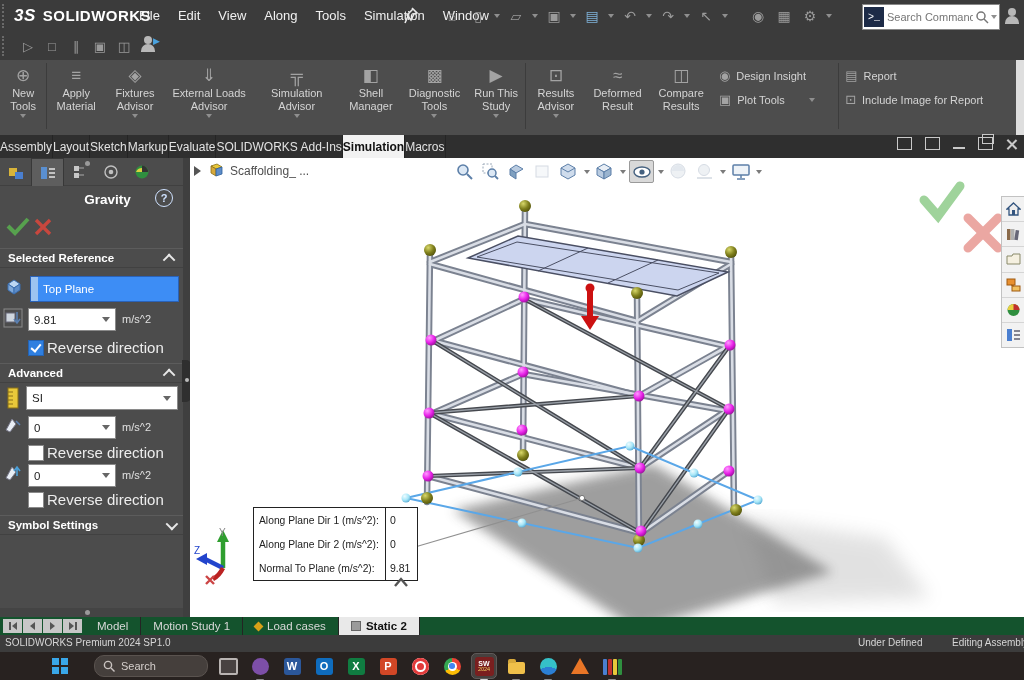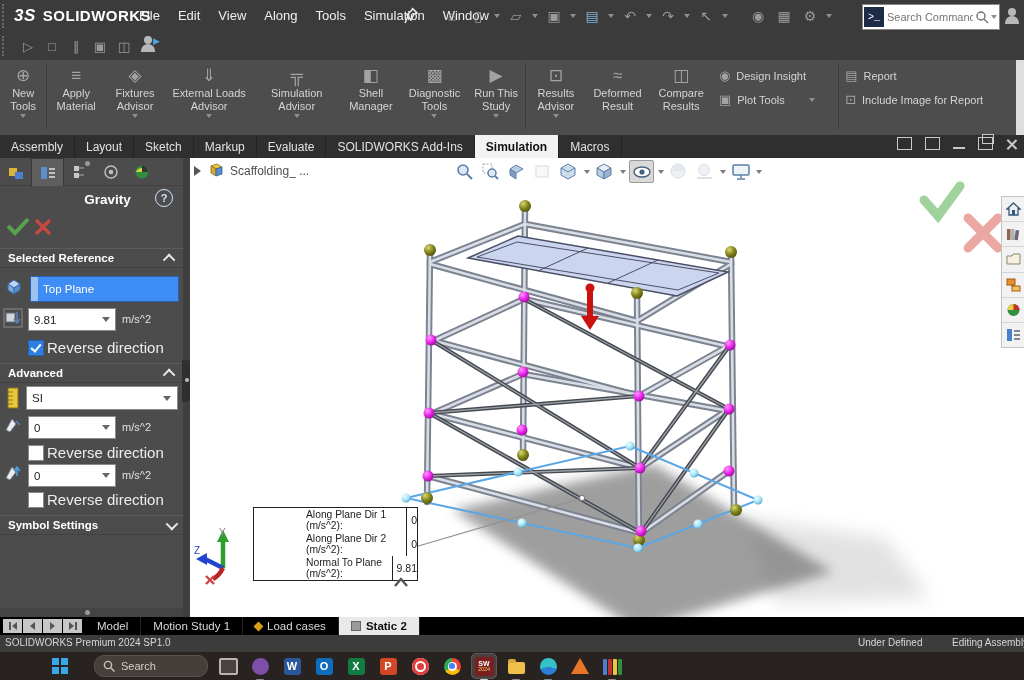--- a/index.html
+++ b/index.html
@@ -40,21 +40,21 @@
   .rbtn{display:flex;flex-direction:column;align-items:center;justify-content:flex-start;
         padding:5px 3px 0 3px;color:#d4d4d4;font-size:11px;line-height:12.5px;text-align:center;}
   .rbtn .i{font-size:17px;color:#a3a3a3;height:22px;line-height:22px;}
   .rbtn .dd{margin-top:2px;}
   .rstack{display:flex;flex-direction:column;justify-content:flex-start;padding:8px 6px;gap:9px;}
   .rsmall{display:flex;align-items:center;gap:6px;color:#d4d4d4;font-size:11px;}
   .rsmall .i{font-size:13px;color:#a3a3a3;}
   #ribbon-strip{left:1016px;top:60px;width:8px;height:75px;background:#dedede;}
   
   #tabbar{left:0;top:135px;width:1024px;height:23px;background:#2f2f2f;display:flex;align-items:stretch;}
-  .ctab{padding:0 11px;font-size:12px;color:#e2e2e2;display:flex;align-items:center;border-right:1px solid #242424;}
+  .ctab{padding:0 0;font-size:12px;color:#e2e2e2;display:flex;align-items:center;border-right:1px solid #242424;}
   .ctab.active{background:#f2f2f2;color:#111;font-weight:bold;}
   #winctl{position:absolute;right:6px;top:137px;display:flex;gap:13px;align-items:center;color:#c9c9c9;}
   .wc{width:13px;height:11px;border:1.3px solid #c9c9c9;position:relative;}
   .wc.min{border:0;border-bottom:2px solid #c9c9c9;height:8px;width:12px;}
   .wc.x{border:0;width:12px;height:12px;}
   .wc.x::before,.wc.x::after{content:"";position:absolute;left:5px;top:0;width:1.6px;height:13px;background:#c9c9c9;}
   .wc.x::before{transform:rotate(45deg);} .wc.x::after{transform:rotate(-45deg);}
   .wc.rest::after{content:"";position:absolute;left:3px;top:-4px;width:10px;height:8px;border:1.3px solid #c9c9c9;}
   
   #panel{left:0;top:158px;width:183px;height:459px;background:#4c4c4c;color:#e8e8e8;}
@@ -98,30 +98,30 @@
   #crumb{left:4px;top:5px;display:flex;align-items:center;gap:6px;color:#4e4e4e;font-size:12px;}
   .flyarrow{width:0;height:0;border-top:5px solid transparent;border-bottom:5px solid transparent;border-left:7px solid #555;}
   #hud{left:263px;top:2px;display:flex;align-items:center;gap:3px;}
   .hudi{width:23px;height:21px;display:flex;align-items:center;justify-content:center;border-radius:2px;}
   .hudi.active{background:#d9d9d9;border:1px solid #9a9a9a;}
   .hudi.faded{opacity:.35;}
   .hud-dd{width:0;height:0;border-left:3px solid transparent;border-right:3px solid transparent;
           border-top:4px solid #7b7b7b;margin-left:1px;}
   #callout{left:63px;top:349px;width:163px;height:72px;background:#fff;border:1.4px solid #222;
            display:flex;flex-direction:column;}
-  .crow{flex:1;display:flex;align-items:center;margin-left:47px;}
+  .crow{flex:1;display:flex;align-items:center;}
   .clabel{width:126px;font-size:10.3px;color:#222;padding-left:5px;}
   .cval{flex:1;border-left:1.2px solid #222;height:100%;display:flex;align-items:center;
         padding-left:4px;font-size:10.5px;color:#222;}
   #callout-chev{left:203px;top:419px;width:16px;height:10px;}
   #taskpane{left:811px;top:38px;width:23px;height:150px;background:#f2f2f2;border:1px solid #c2c2c2;
             display:flex;flex-direction:column;}
   .tpi{flex:1;display:flex;align-items:center;justify-content:center;border-bottom:1px solid #d5d5d5;}
   
-  #sheetrow{left:0;top:617px;width:1024px;height:18px;background:#000000;display:flex;align-items:stretch;}
+  #sheetrow{left:0;top:617px;width:1024px;height:18px;background:#14532d;display:flex;align-items:stretch;}
   #sheetnav{display:flex;align-items:center;gap:1px;padding:0 3px;}
   .snb{width:19px;height:14px;background:#c7c7c7;display:flex;align-items:center;justify-content:center;gap:1px;}
   .tri-l{width:0;height:0;border-top:4px solid transparent;border-bottom:4px solid transparent;border-right:5px solid #555;}
   .tri-r{width:0;height:0;border-top:4px solid transparent;border-bottom:4px solid transparent;border-left:5px solid #555;}
   .bar{width:2px;height:8px;background:#555;}
   .stab{padding:0 12px;display:flex;align-items:center;gap:5px;font-size:11.5px;color:#d8d8d8;border-right:1px solid #242424;}
   .stab.active{background:#e9e9e9;color:#111;font-weight:bold;}
   .lc-ic{width:7px;height:7px;background:#d8a018;transform:rotate(45deg);}
   .st-ic{width:8px;height:8px;background:#9a9a9a;border:1px solid #666;}
   

